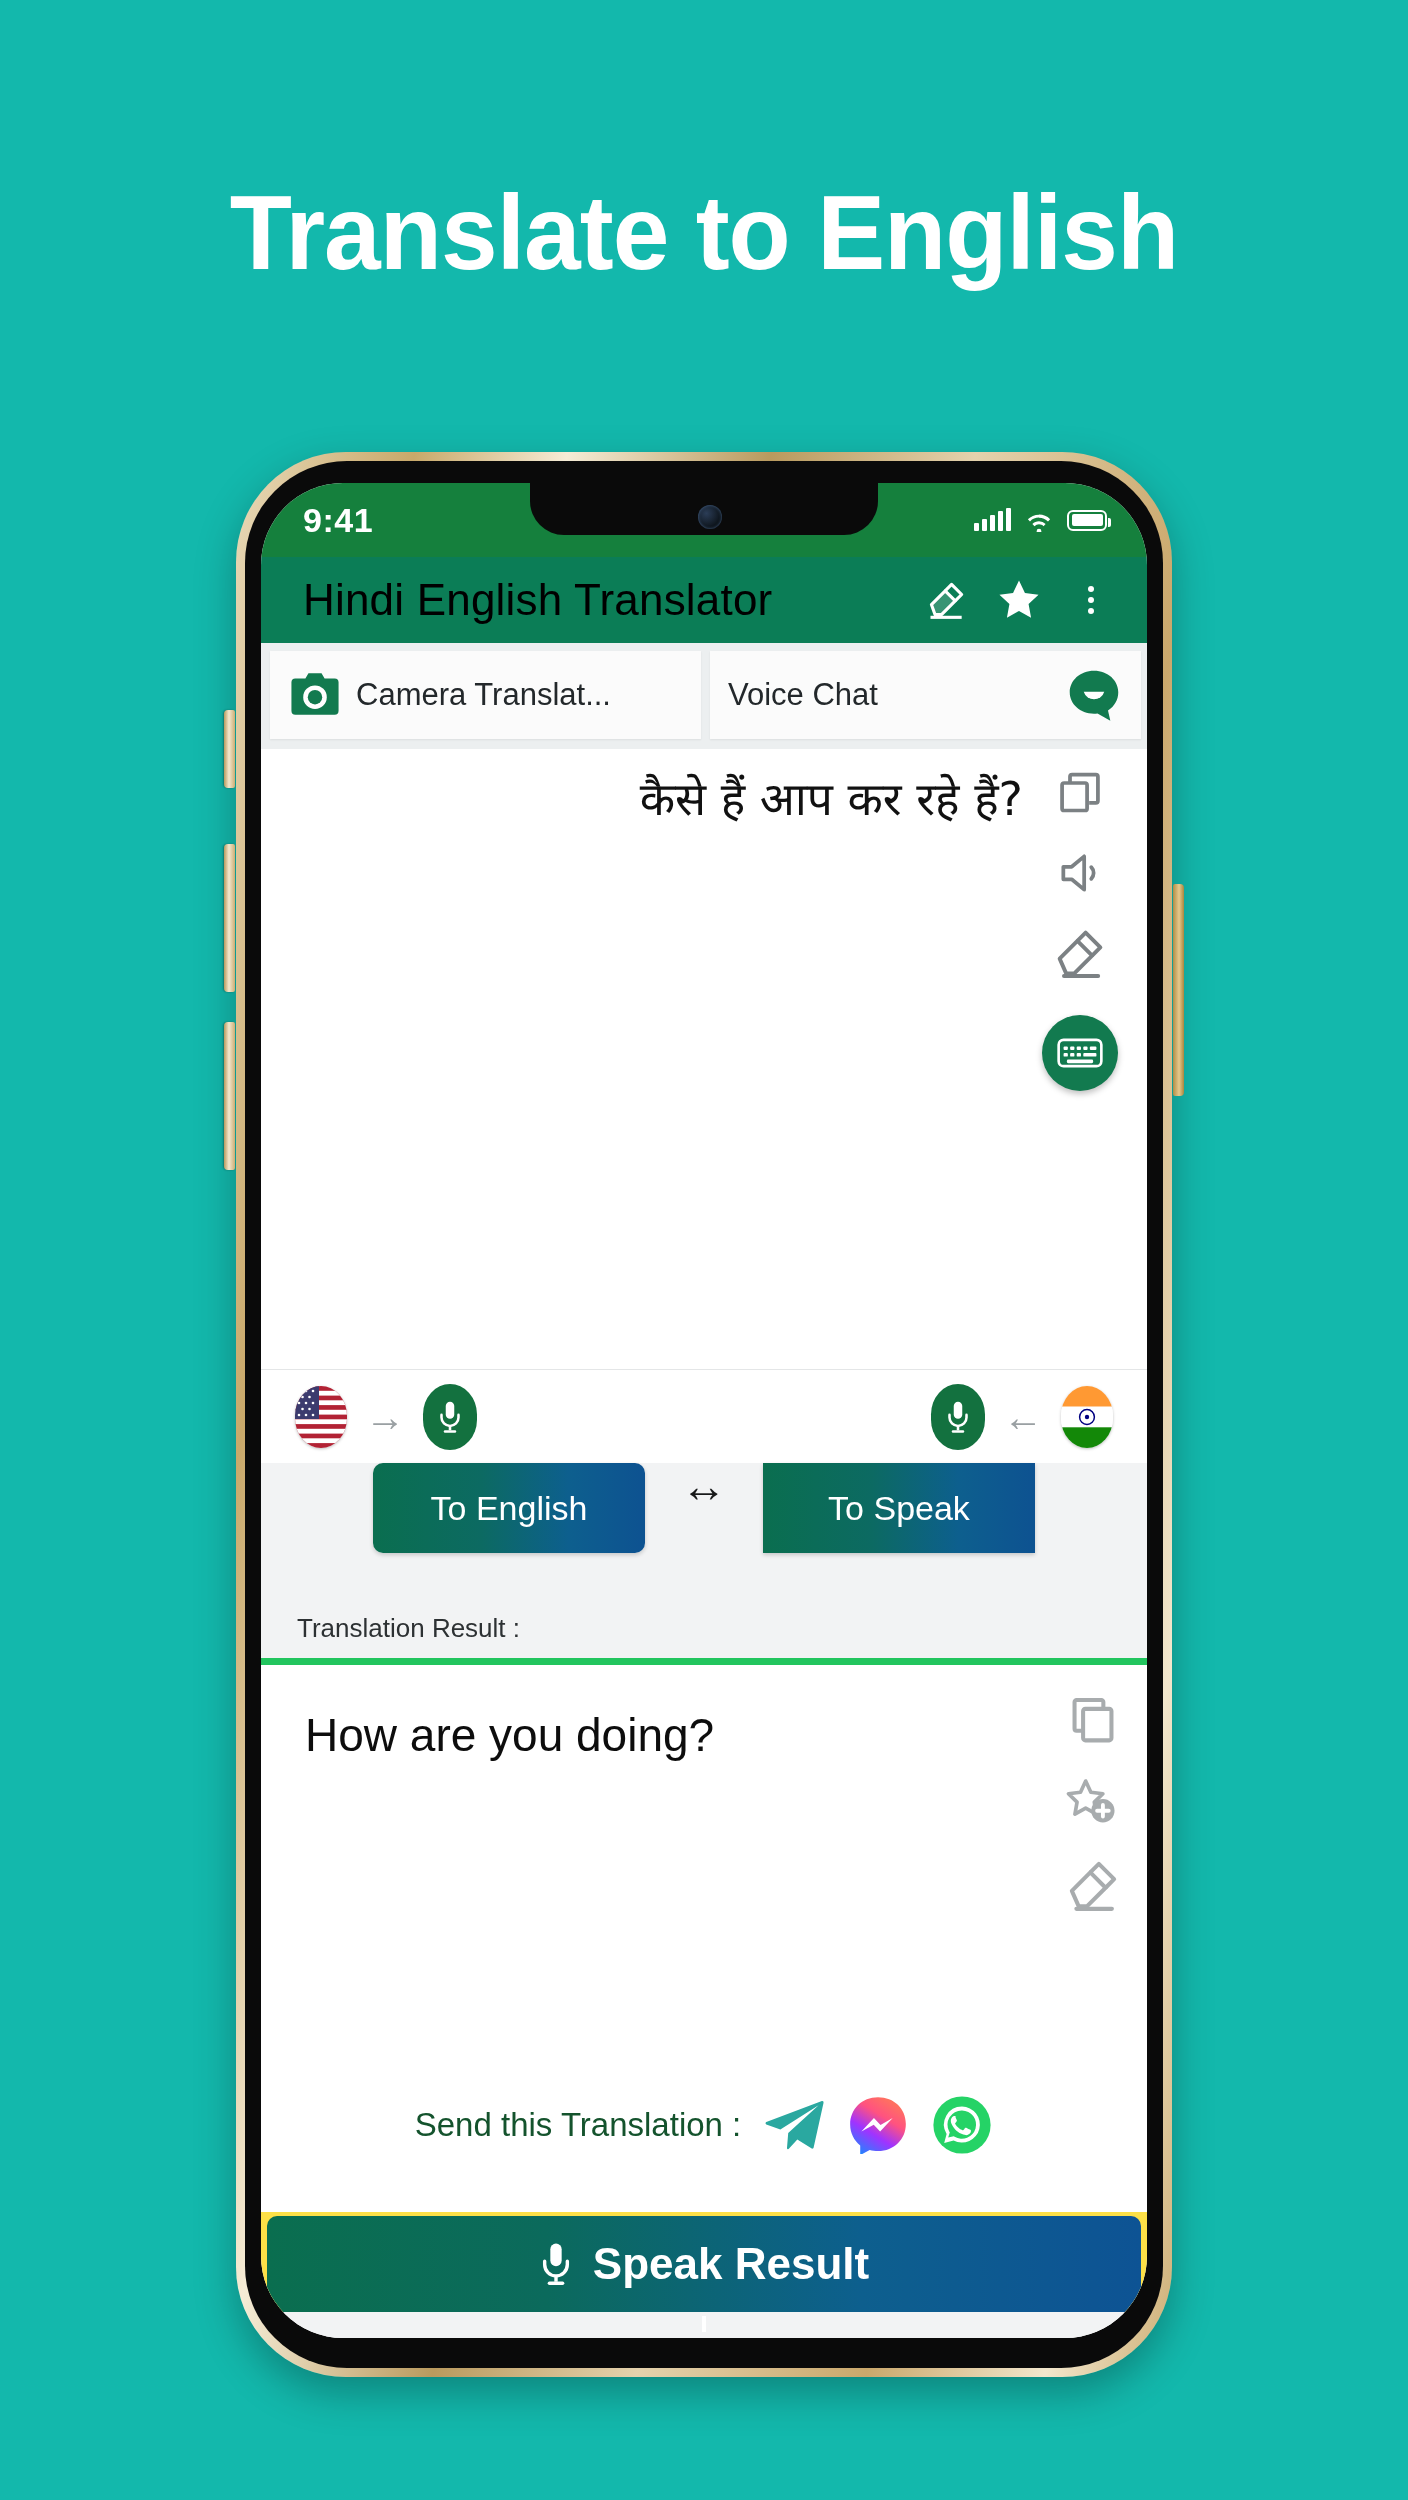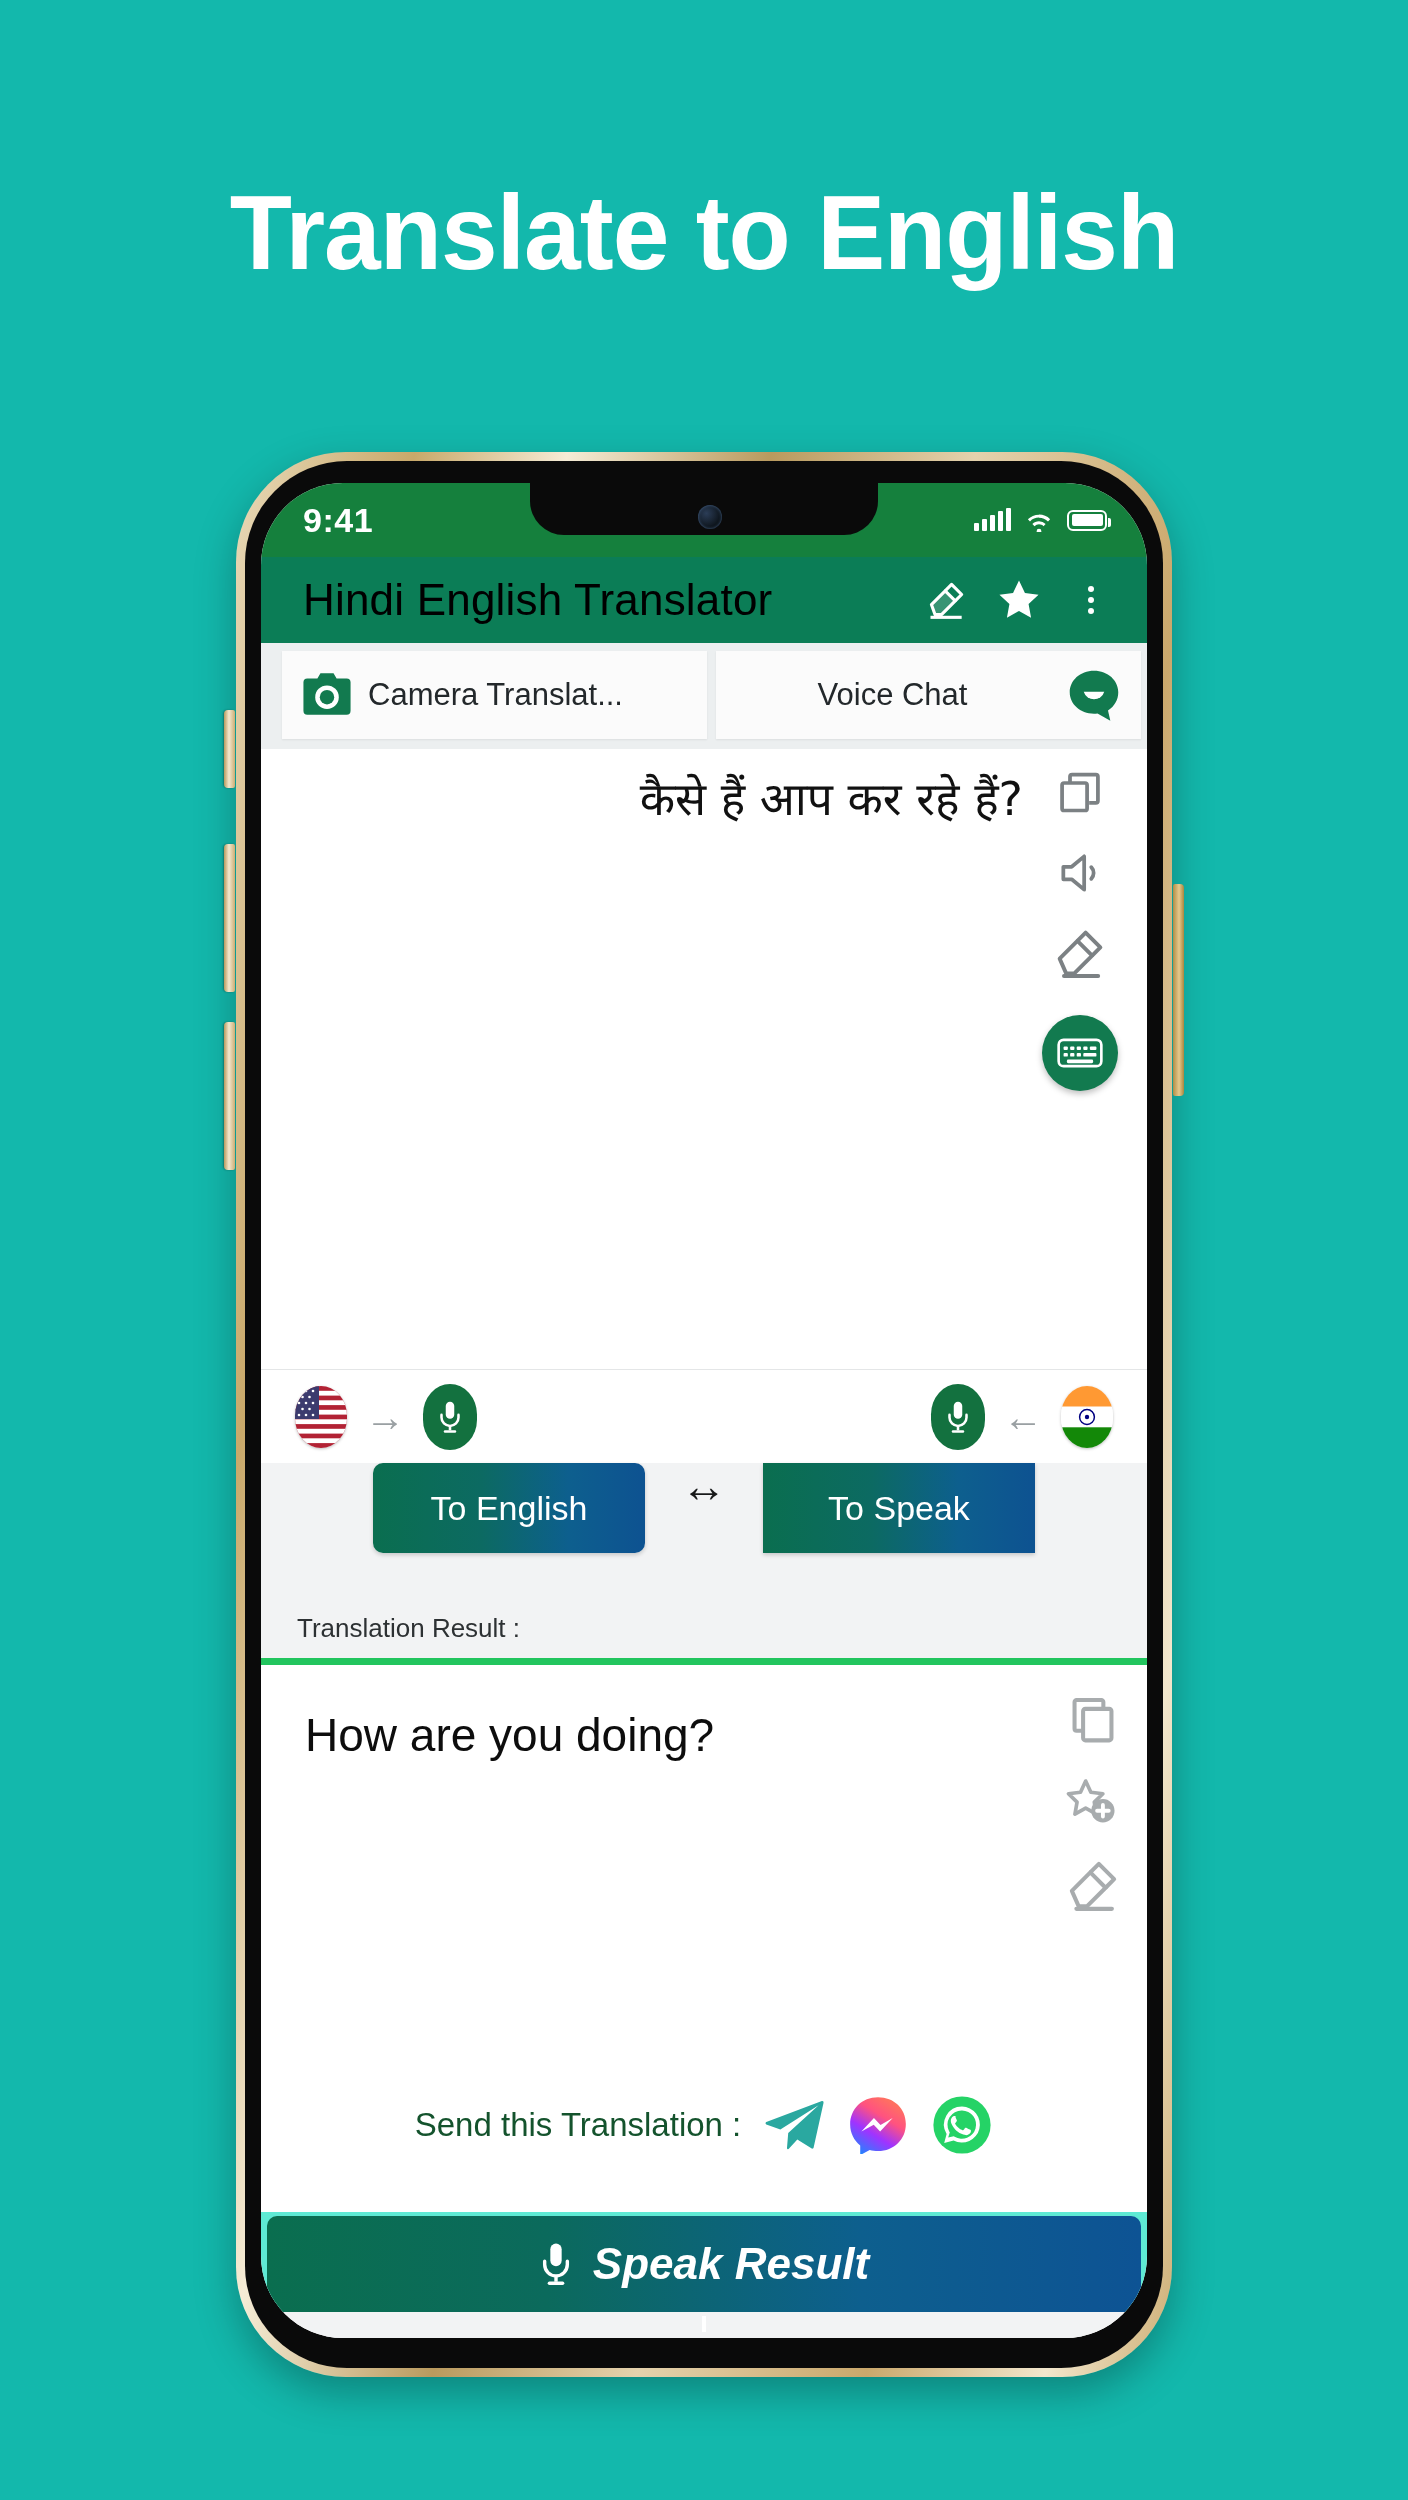--- a/index.html
+++ b/index.html
@@ -140,24 +140,23 @@
   }
   #app-title { color:#000000; font-size:44px; flex:1; letter-spacing:0.2px; }
   .appbar-icon { width:52px; display:flex; align-items:center; justify-content:center; }
   .dots { display:flex; flex-direction:column; gap:5px; align-items:center; }
   .dots span { width:6px;height:6px;border-radius:50%;background:#fff;display:block; }
 
   
   #tabbar {
     flex: 0 0 auto;
     background: #eceff0;
-    padding: 8px 6px 10px 21px;
+    padding: 8px 6px 10px 9px;
     display: flex;
     gap: 9px;
-    text-align: center;
   }
   .tab {
     flex: 1;
     background: #fbfbfb;
     height: 88px;
     display: flex;
     align-items: center;
     padding: 0 18px;
     gap: 14px;
     box-shadow: 0 1px 2px rgba(0,0,0,0.07);
@@ -262,21 +261,21 @@
   }
   #send-row {
     position: absolute;
     left: 0; right: 0; bottom: 56px;
     display: flex; align-items: center; justify-content: center; gap: 22px;
   }
   #send-label { font-size: 33px; color:#14532d; }
   .social { width:62px; height:62px; display:flex;align-items:center;justify-content:center; }
 
   
-  #speak-wrap { flex:0 0 auto; background:#5eead4; padding: 4px 6px 0 6px; font-style: italic; }
+  #speak-wrap { flex:0 0 auto; background:#fde047; padding: 4px 6px 0 6px; }
   #speak-btn {
     height: 96px;
     background: linear-gradient(90deg, #0a6e4f 0%, #0b6a5c 32%, #0d5f8e 68%, #0d5394 100%);
     border-radius: 10px 10px 4px 4px;
     display:flex; align-items:center; justify-content:center; gap:20px;
     color:#fff; font-size:44px; font-weight:600;
   }
   #home-strip { flex:0 0 auto; height:26px; background:#f2f3f4; position:relative; }
   #home-strip::after{
     content:"";position:absolute;left:50%;top:4px;transform:translateX(-50%);

